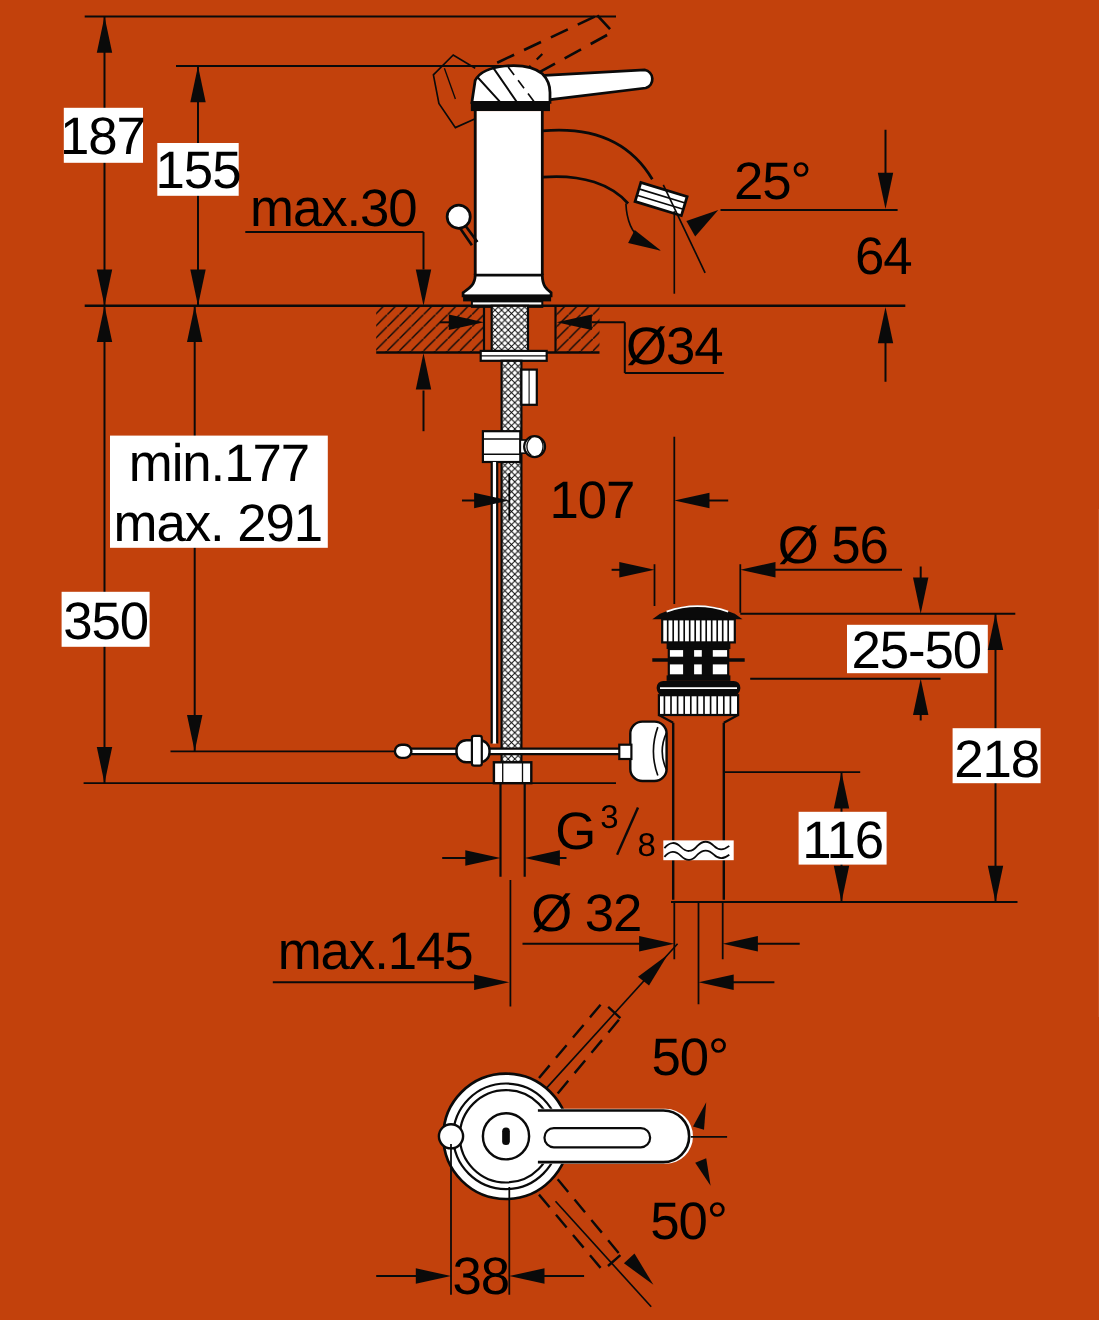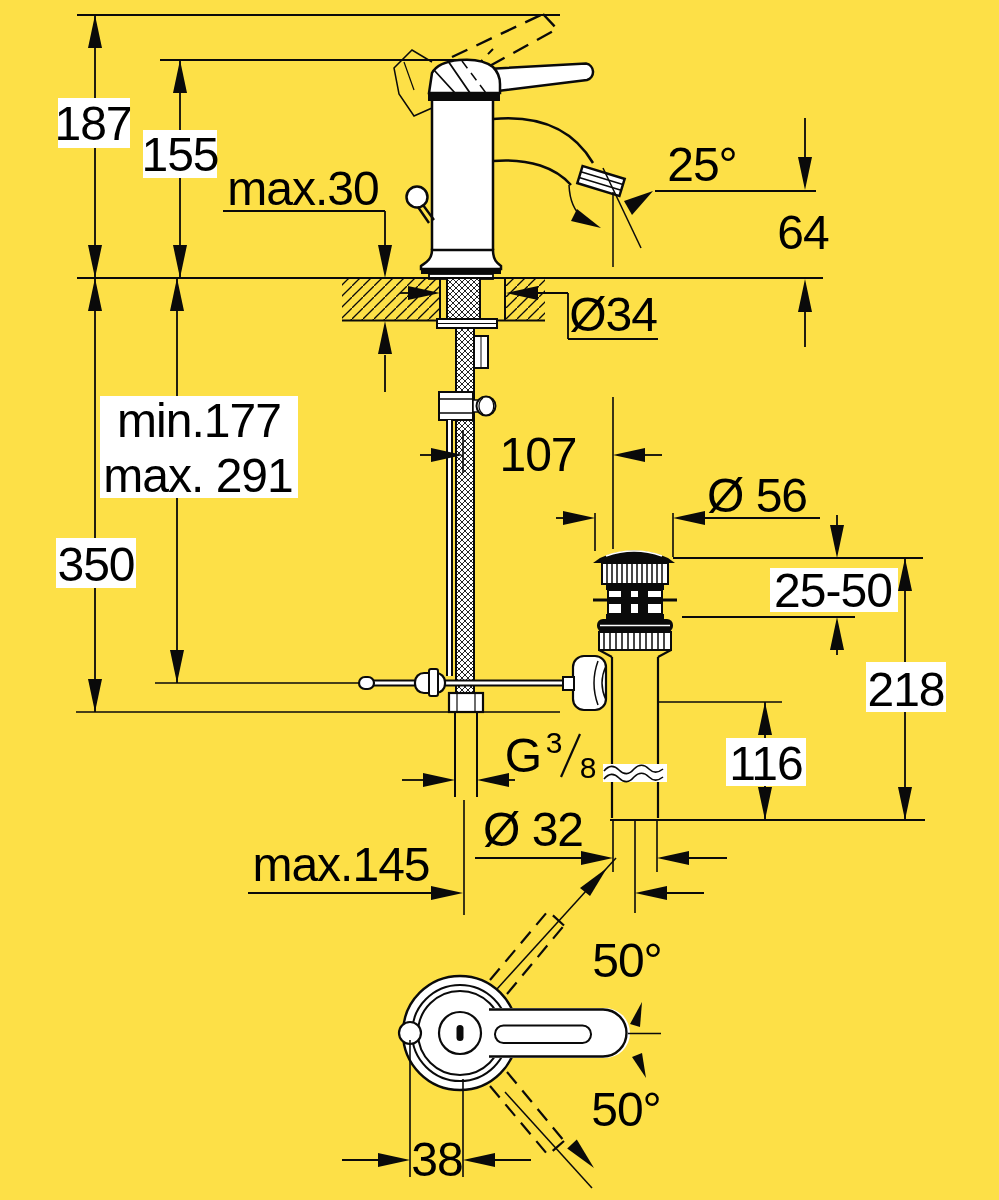--- a/index.html
+++ b/index.html
@@ -1,16 +1,16 @@
 <!DOCTYPE html>
 <html><head>
 <meta charset="utf-8">
 <style>
   html,body{margin:0;padding:0;background:#fff;}
-  .stage{width:999px;height:1200px;background:#fde047;position:relative;overflow:hidden;}
+  .stage{width:999px;height:1200px;background:#c2410c;position:relative;overflow:hidden;}
   svg{display:block;}
   text{font-family:"Liberation Sans","DejaVu Sans",sans-serif;fill:#000;}
   .dim{font-size:48px;letter-spacing:-1px;}
   .frac{font-size:30px;}
   .ln{stroke:#0a0a0a;fill:none;}
   .mid{stroke-width:2;}
   .thin{stroke-width:1.6;}
   .wfill{fill:#fff;}
   .blk{fill:#0a0a0a;stroke:none;}
 </style>

